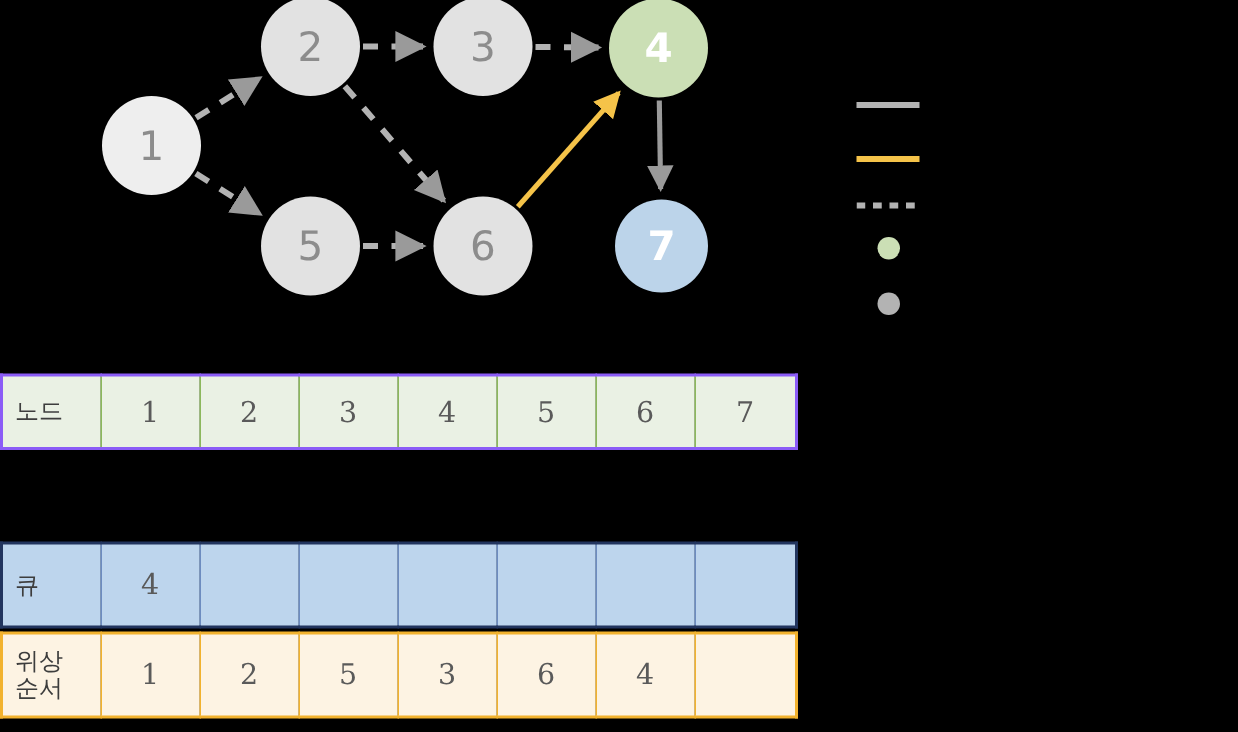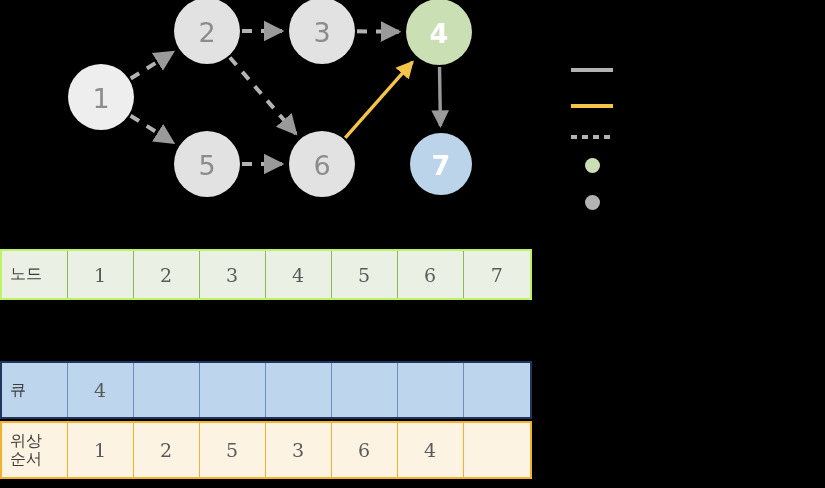--- a/index.html
+++ b/index.html
@@ -56,21 +56,21 @@
     text-align: left;
     padding-left: 8px;
     line-height: 1.15;
   }
 
   
   #degree-table {
     left: 0px;
     top: 249px;
     width: 530px;
-    border: 2px solid #bef264;
+    border: 2px solid #8b5cf6;
   }
   #degree-table td {
     border: 1px solid #8cb85c;
     height: 47px;
   }
   #degree-table tr.node-row td { background: #eaf1e4; }
   #degree-table tr.degree-row td { background: #d7e5c6; height: 57px; }
   #degree-table td.rowhead { background: #eaf1e4 !important; }
   #degree-table tr.degree-row td.rowhead { background: #d7e5c6 !important; }
 

